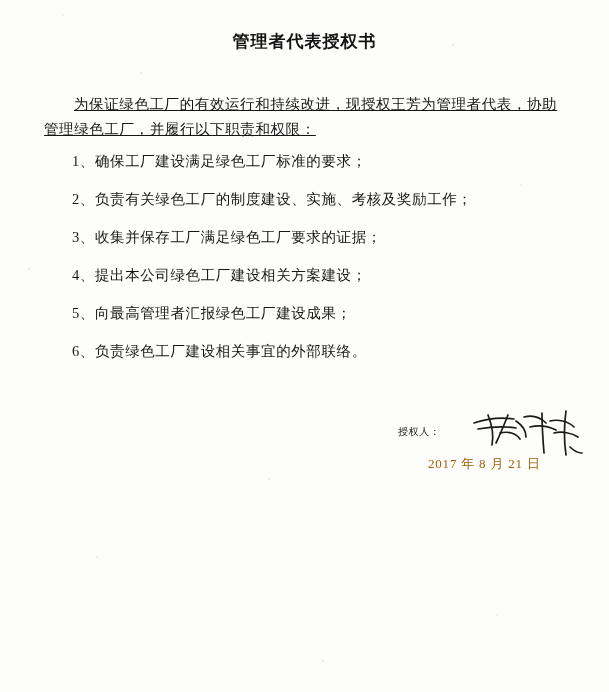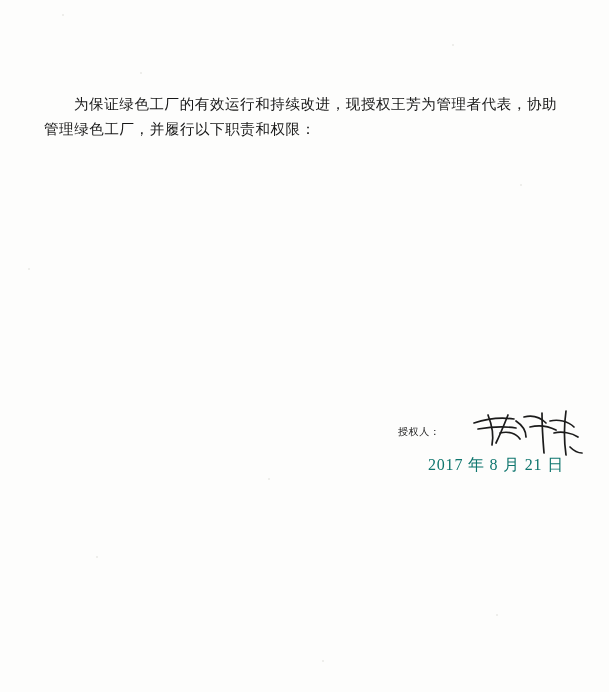--- a/index.html
+++ b/index.html
@@ -42,20 +42,21 @@
     position: absolute;
     top: 92px;
     left: 44px;
     width: 528px;
   }
   .para {
     font-size: 14.5px;
     line-height: 25px;
     letter-spacing: .6px;
     color: #161616;
+    text-decoration: underline;
   }
   .para.lead {
     text-indent: 30px;
     margin-bottom: 8px;
   }
   .list {
     margin: 0;
     padding: 0;
     list-style: none;
   }
@@ -89,45 +90,54 @@
     position: absolute;
     left: 140px;
     top: -12px;
     width: 115px;
     height: 56px;
   }
   .date-row {
     position: absolute;
     left: 98px;
     top: 40px;
-    font-size: 16px;
+    font-size: 13px;
     letter-spacing: .8px;
-    color: #0f766e;
+    color: #a16207;
     white-space: nowrap;
   }
 </style>
 </head>
 <body>
 
 <div class="page">
 
   <div class="speck" style="left:62px;top:14px;width:2px;height:2px;"></div>
   <div class="speck" style="left:452px;top:44px;width:2px;height:2px;"></div>
   <div class="speck" style="left:140px;top:72px;width:2px;height:2px;"></div>
   <div class="speck" style="left:520px;top:184px;width:2px;height:2px;"></div>
   <div class="speck" style="left:28px;top:268px;width:2px;height:2px;"></div>
   <div class="speck" style="left:268px;top:478px;width:2px;height:2px;"></div>
   <div class="speck" style="left:96px;top:556px;width:2px;height:2px;"></div>
   <div class="speck" style="left:496px;top:614px;width:2px;height:2px;"></div>
   <div class="speck" style="left:322px;top:660px;width:2px;height:2px;"></div>
 
+  <div class="doc-title">管理者代表授权书</div>
 
   <div class="body-block">
     <div class="para lead">为保证绿色工厂的有效运行和持续改进，现授权王芳为管理者代表，协助管理绿色工厂，并履行以下职责和权限：</div>
 
+    <ul class="list">
+      <li>1、确保工厂建设满足绿色工厂标准的要求；</li>
+      <li>2、负责有关绿色工厂的制度建设、实施、考核及奖励工作；</li>
+      <li>3、收集并保存工厂满足绿色工厂要求的证据；</li>
+      <li>4、提出本公司绿色工厂建设相关方案建设；</li>
+      <li>5、向最高管理者汇报绿色工厂建设成果；</li>
+      <li>6、负责绿色工厂建设相关事宜的外部联络。</li>
+    </ul>
   </div>
 
   <div class="sign-block">
     <div class="sign-row">
       <span class="sign-label">授权人：</span>
       <svg class="signature" viewBox="0 0 115 56">
         <g fill="none" stroke="#1b1b1b" stroke-width="1.7" stroke-linecap="round" stroke-linejoin="round">
           <path d="M4 20 C16 16, 30 14, 44 16"></path>
           <path d="M8 26 C20 24, 34 23, 46 25"></path>
           <path d="M18 12 C22 22, 24 32, 22 42"></path>

